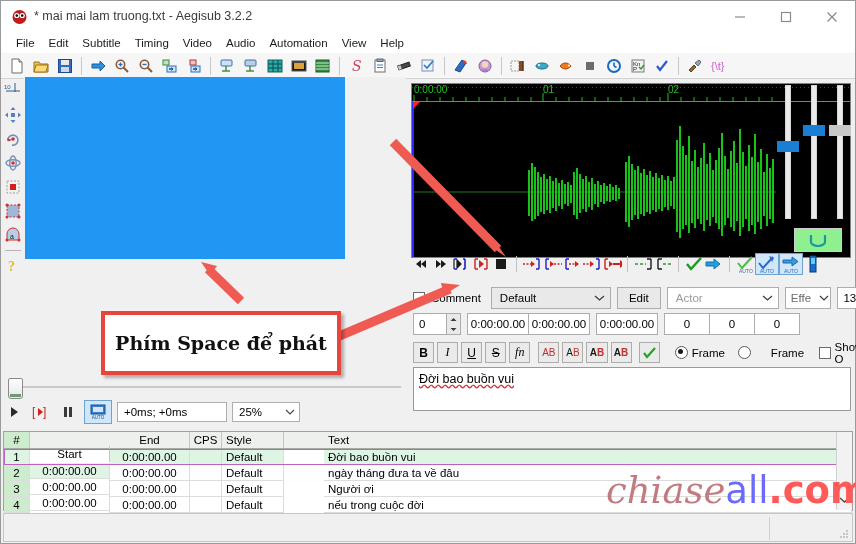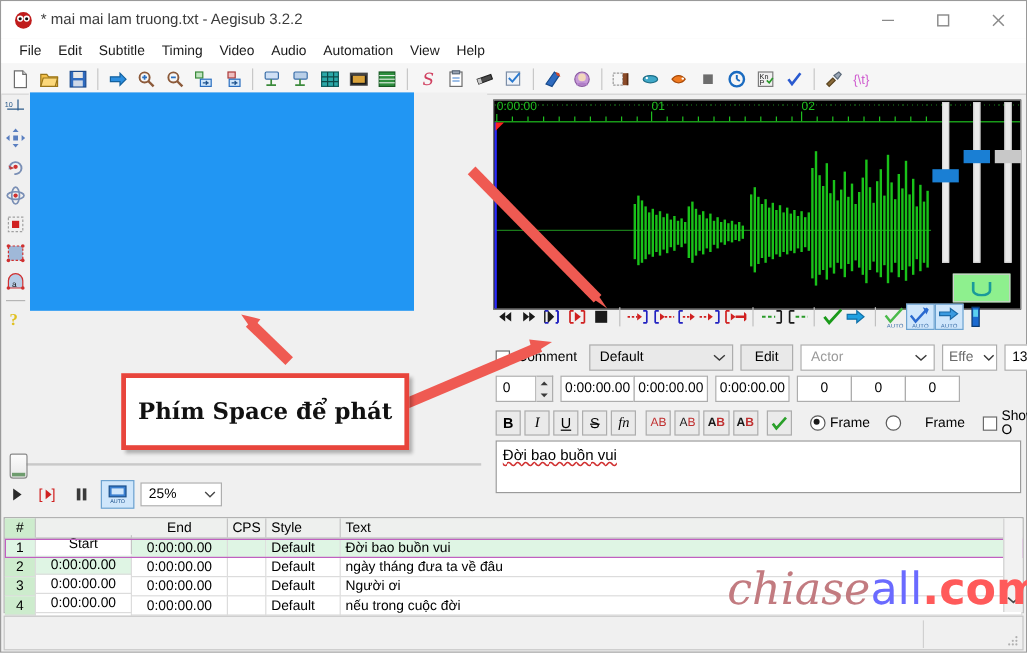--- a/index.html
+++ b/index.html
@@ -126,21 +126,21 @@
   .ghead div{border-right:1px solid #c4c4c4;height:100%;display:flex;align-items:center;
              justify-content:center;box-sizing:border-box;}
   .grow{display:flex;height:16px;font-size:11.5px;align-items:center;background:#fff;}
   .grow div{border-right:1px solid #dcdcdc;border-bottom:1px solid #dcdcdc;height:100%;
             display:flex;align-items:center;box-sizing:border-box;padding:0 4px;}
   .c-num{width:26px;justify-content:center !important;background:#cdeccd;}
   .c-start{width:80px;justify-content:center !important;margin-top:28px;}
   .c-end{width:80px;justify-content:center !important;}
   .c-cps{width:32px;justify-content:center !important;}
   .c-style{width:62px;}
-  .c-text{flex:1;}
+  .c-text{flex:1;margin-left:40px;}
   .grow.sel div{background:#dff5e4;}
   .grow.sel{outline:1px solid #c060c0;outline-offset:-1px;}
   .gscroll{position:absolute;right:0;top:0;width:15px;height:100%;background:#f2f2f2;
            border-left:1px solid #d0d0d0;}
 
   .statusbar{position:absolute;left:2px;top:512px;width:850px;height:29px;background:#f0f0f0;
              border:1px solid #c6c6c6;box-sizing:border-box;}
   .statussep{position:absolute;left:765px;top:3px;width:1px;height:23px;background:#d0d0d0;}
 
   
@@ -483,20 +483,21 @@
           <rect x="7" y="2" width="3" height="10" fill="#3a3a3a"></rect>
         </svg>
     </div>
     <div class="pauto">
       <svg width="16" height="11">
           <rect x="1" y="1" width="14" height="9" fill="#3a7fd0" stroke="#1a4f8a"></rect>
           <rect x="3" y="3" width="10" height="5" fill="#cfe6fb"></rect>
         </svg>
       <span style="font-size:4.5px;color:#1a4f8a;line-height:5px;">AUTO</span>
     </div>
+    <div class="tfield" style="width:110px;">+0ms; +0ms</div>
     <div class="zoomsel" style="width:68px;">
       <span>25%</span>
       <svg width="10" height="8">
           <path d="M1 2l4 4 4-4" fill="none" stroke="#4a4a4a" stroke-width="1.2"></path>
         </svg>
     </div>
   </div>
 
   <div class="audiopane">
     <div class="ruler">

